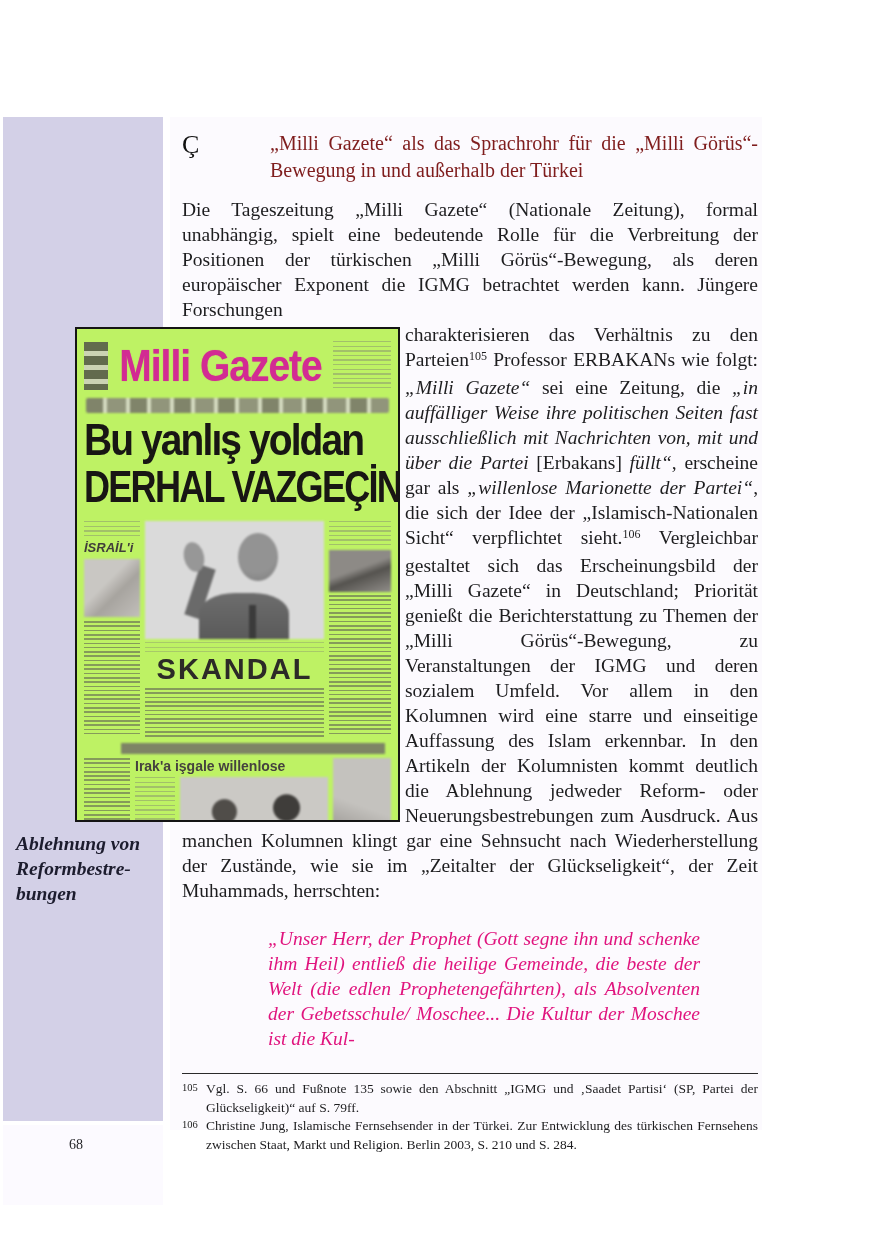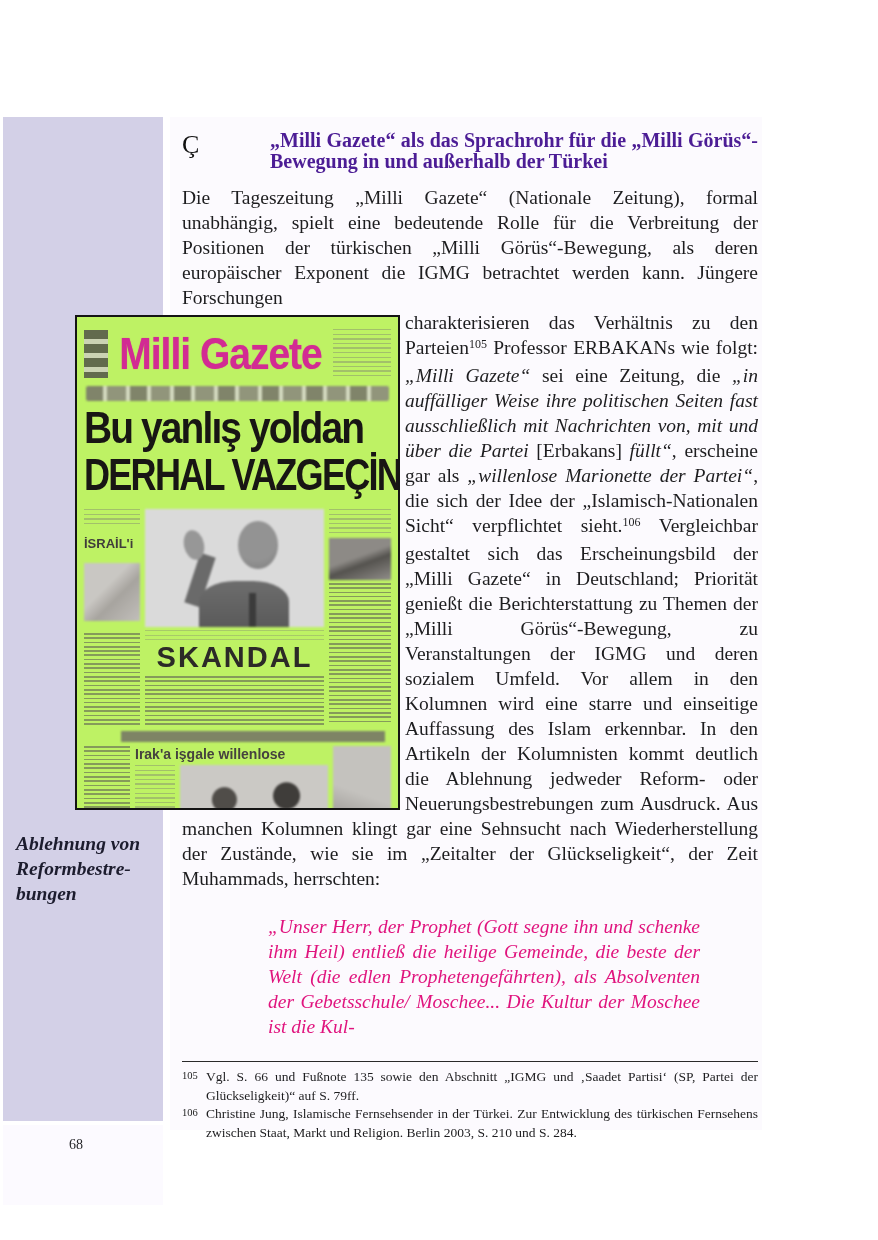--- a/index.html
+++ b/index.html
@@ -22,21 +22,21 @@
   }
 
   
   .content{
     position:absolute;left:170px;top:117px;width:592px;height:1013px;
     background:#fcfafe;box-sizing:border-box;padding:13px 4px 0 12px;
   }
   .heading-row{display:flex;}
   .h-marker{width:88px;font-size:26px;line-height:30px;color:#111;}
   .h-title{
-    width:488px;font-weight:bold;font-size:20px;line-height:21px;color:#4c1d95;
+    width:488px;font-weight:normal;font-size:20px;line-height:27px;color:#7f1d1d;
     text-align:justify;
   }
   .para{font-size:19.5px;line-height:25px;text-align:justify;margin:0;}
   .intro{margin-top:13px;}
   .wrap-block{margin:0;}
   .it{font-style:italic;}
   .sup{font-size:12px;position:relative;top:-6px;letter-spacing:0;}
 
   
   .quote{
@@ -74,21 +74,21 @@
     background:repeating-linear-gradient(90deg,#76716b 0 17px,#d9d6d0 17px 21px,#8a857f 21px 40px,#d9d6d0 40px 44px);}
 
   .np-h1,.np-h2{
     font-family:"Liberation Sans",sans-serif;font-weight:bold;color:#18161 4;color:#181614;
     white-space:nowrap;transform-origin:left center;letter-spacing:-2px;
   }
   .np-h1{font-size:41px;line-height:46px;transform:scaleX(.95) scaleY(1.1);}
   .np-h2{font-size:41px;line-height:48px;transform:scaleX(.88) scaleY(1.1);}
 
   .np-mid{display:flex;gap:5px;margin-top:10px;height:216px;}
-  .np-col-left{width:56px;flex:none;display:flex;flex-direction:column;gap:12px;}
+  .np-col-left{width:56px;flex:none;display:flex;flex-direction:column;gap:4px;font-style:italic;}
   .np-left-top{height:16px;}
   .np-left-head{font-family:"Liberation Sans",sans-serif;font-weight:bold;font-size:13px;
     color:#403d3a;filter:blur(.6px);line-height:14px;}
   .np-left-photo{height:58px;background:linear-gradient(135deg,#c9c7c2 0 40%,#a7a49e 60%,#c2bfba 100%);filter:blur(1px);}
   .np-col-center{flex:1;display:flex;flex-direction:column;}
   .np-photo{height:118px;position:relative;background:#dbdad6;overflow:hidden;filter:blur(1.1px) grayscale(1);}
   .np-photo .head{position:absolute;left:52%;top:10%;width:40px;height:48px;border-radius:50%;
     background:radial-gradient(circle at 45% 40%, #9a9384 0 55%, #837c6e 100%);}
   .np-photo .hand{position:absolute;left:22%;top:18%;width:20px;height:30px;border-radius:50%;
     background:#9d968a;transform:rotate(-12deg);}

